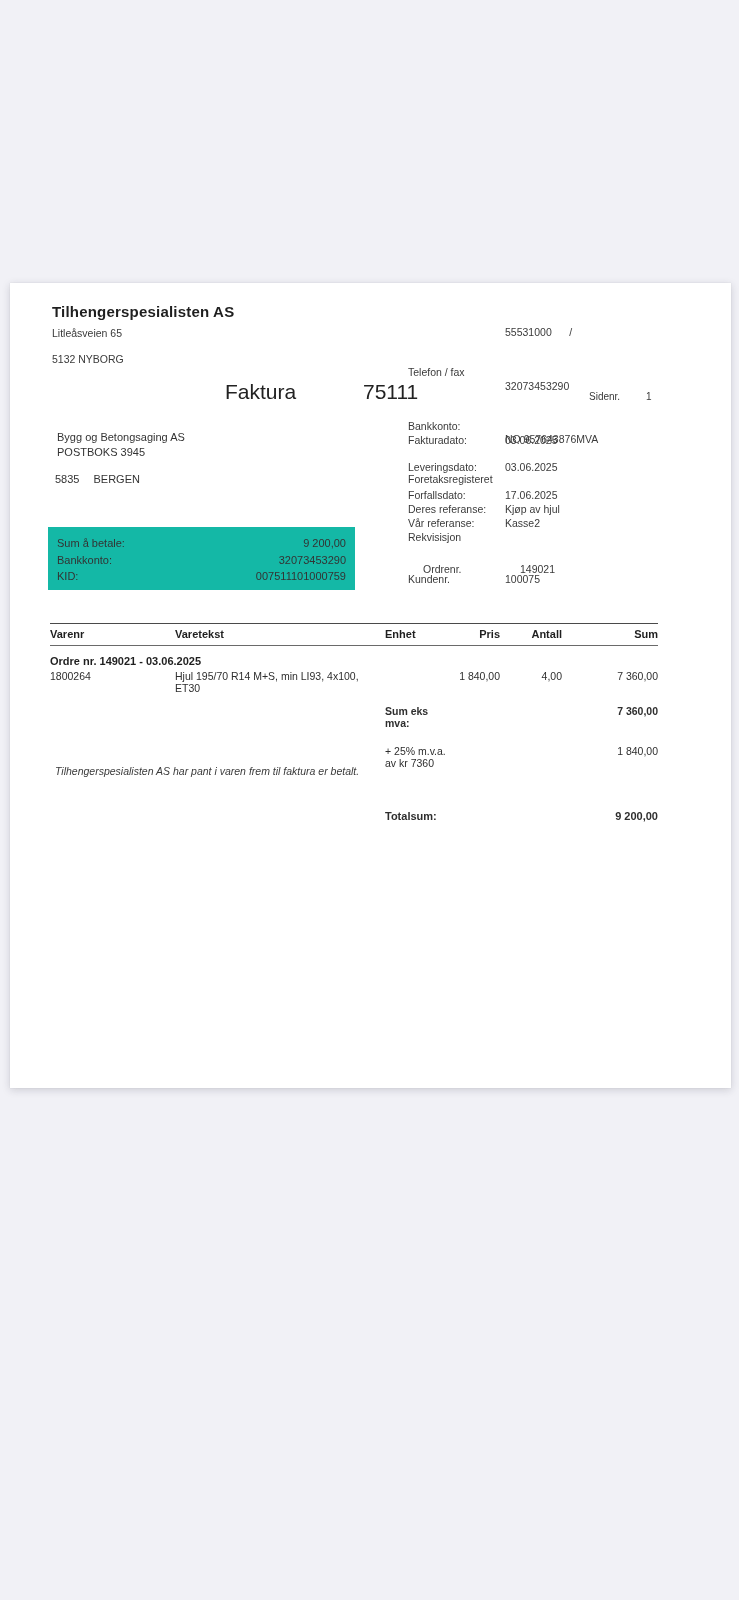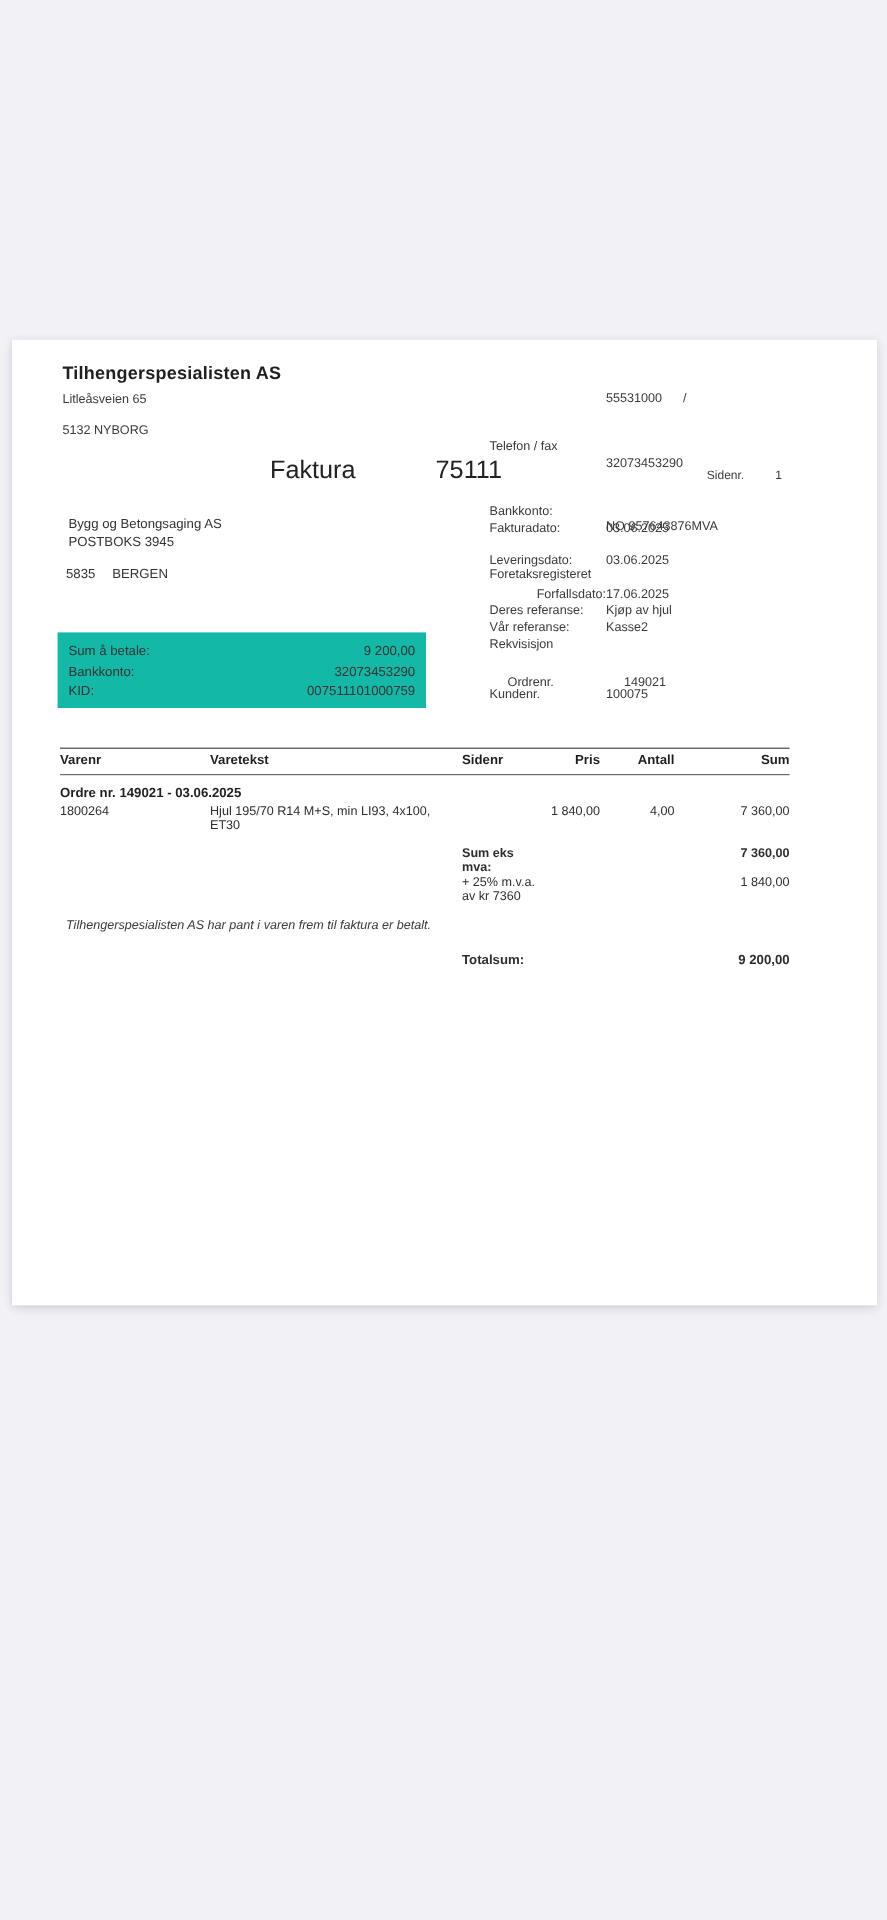--- a/index.html
+++ b/index.html
@@ -70,21 +70,21 @@
   .trow { display: flex; align-items: baseline; }
   .thead { font-weight: bold; font-size: 11px; color: #1f1f1f; padding: 4px 0 5px 0; }
   .c1 { width: 125px; }
   .c2 { width: 210px; }
   .c3 { width: 63px; }
   .c4 { width: 52px; text-align: right; }
   .c5 { width: 62px; text-align: right; }
   .c6 { flex: 1; text-align: right; }
   .group-title { font-weight: bold; font-size: 11px; color: #1f1f1f; margin-top: 9px; }
   .item-row { margin-top: 3px; }
-  .sub-row { margin-top: 0; }
+  .sub-row { margin-top: 16px; }
   .sub-row .sublbl { width: 398px; padding-left: 335px; }
   .sub-row.first { margin-top: 11px; }
   .bold { font-weight: bold; }
   .total-row { margin-top: 41px; font-size: 11px; }
   .total-row .sublbl { width: 398px; padding-left: 335px; }
 
   
   .footer-note { left: 45px; top: 482px; font-size: 10.5px; font-style: italic; color: #3a3a3a; }
 </style>
 </head>
@@ -124,21 +124,21 @@
     </div>
 
     <div class="meta-row" style="top:151px;">
       <span class="lbl">Fakturadato:</span>
       <span class="val">03.06.2025</span>
     </div>
     <div class="meta-row" style="top:178px;">
       <span class="lbl">Leveringsdato:</span>
       <span class="val">03.06.2025</span>
     </div>
-    <div class="meta-row" style="top:206px;text-align:right;">
+    <div class="meta-row" style="top:206px;">
       <span class="lbl">Forfallsdato:</span>
       <span class="val">17.06.2025</span>
     </div>
     <div class="meta-row" style="top:220px;">
       <span class="lbl">Deres referanse:</span>
       <span class="val">Kjøp av hjul</span>
     </div>
     <div class="meta-row" style="top:234px;">
       <span class="lbl">Vår referanse:</span>
       <span class="val">Kasse2</span>
@@ -169,21 +169,21 @@
         <span>KID:</span>
         <span>007511101000759</span>
       </div>
     </div>
 
     <div class="abs table">
       <div class="rule"></div>
       <div class="trow thead">
         <span class="c1">Varenr</span>
         <span class="c2">Varetekst</span>
-        <span class="c3">Sidenr</span>
+        <span class="c3">Enhet</span>
         <span class="c4">Pris</span>
         <span class="c5">Antall</span>
         <span class="c6">Sum</span>
       </div>
       <div class="rule-light"></div>
 
       <div class="group-title">Ordre nr. 149021 - 03.06.2025</div>
 
       <div class="trow item-row">
         <span class="c1">1800264</span>

